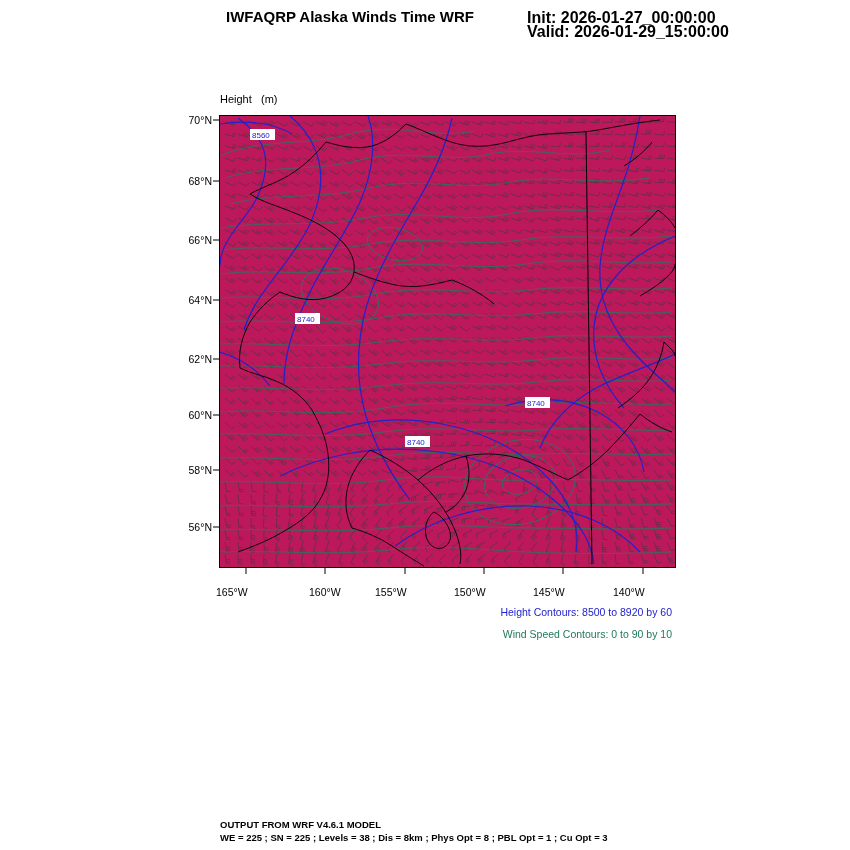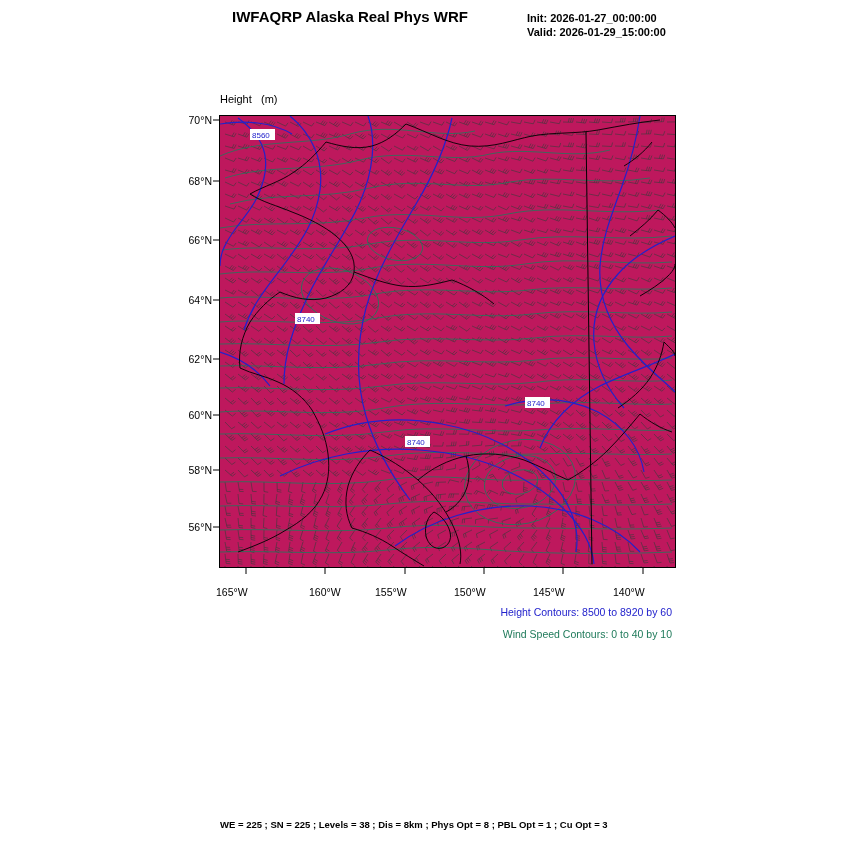--- a/index.html
+++ b/index.html
@@ -18,21 +18,21 @@
   .abs { position: absolute; }
 
   #title {
     left: 0; top: 8px; width: 700px;
     text-align: center;
     font-size: 15px;
     font-weight: bold;
   }
   #init-block {
     left: 527px; top: 11px;
-    font-size: 11px;
+    font-size: 16px;
     font-weight: bold;
     line-height: 14px;
   }
   #var-block {
     left: 220px; top: 62px;
     font-size: 11px;
     line-height: 15px;
     white-space: pre;
   }
   #plot-frame {
@@ -69,21 +69,21 @@
   #footer {
     left: 220px; top: 818px;
     font-size: 9.5px;
     font-weight: bold;
     line-height: 13px;
   }
 </style>
 </head>
 <body>
 
-<div id="title" class="abs">IWFAQRP Alaska Real Phys WRF</div>
+<div id="title" class="abs">IWFAQRP Alaska Winds Time WRF</div>
 
 <div id="init-block" class="abs">
   <div>Init: 2026-01-27_00:00:00</div>
   <div>Valid: 2026-01-29_15:00:00</div>
 </div>
 
 <div id="var-block" class="abs">
   <div>Height   (m)</div>
   <div>Wind Speed   (kts)</div>
   <div>Winds   (kts)</div>
@@ -1560,17 +1560,18 @@
         <rect x="305" y="281" width="25" height="11" fill="#ffffff"></rect>
         <text x="307" y="290">8740</text>
         <rect x="185" y="320" width="25" height="11" fill="#ffffff"></rect>
         <text x="187" y="329">8740</text>
       </g>
     </g>
   </svg>
 </div>
 
 <div id="legend-height" class="abs">Height Contours: 8500 to 8920 by 60</div>
-<div id="legend-wind" class="abs">Wind Speed Contours: 0 to 40 by 10</div>
+<div id="legend-wind" class="abs">Wind Speed Contours: 0 to 90 by 10</div>
 
 <div id="footer" class="abs">
+  <div>OUTPUT FROM WRF V4.6.1 MODEL</div>
   <div>WE = 225 ; SN = 225 ; Levels = 38 ; Dis = 8km ; Phys Opt = 8 ; PBL Opt = 1 ; Cu Opt = 3</div>
 </div>
 
 </body></html>

